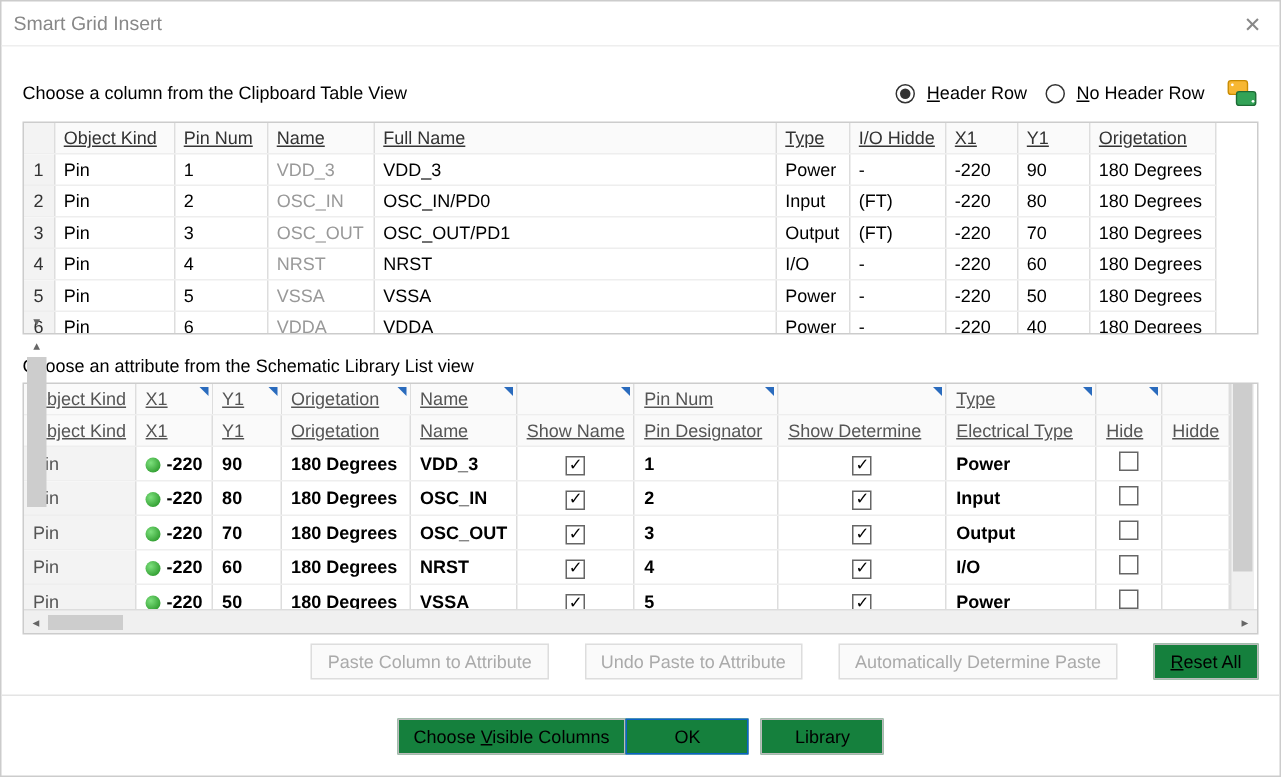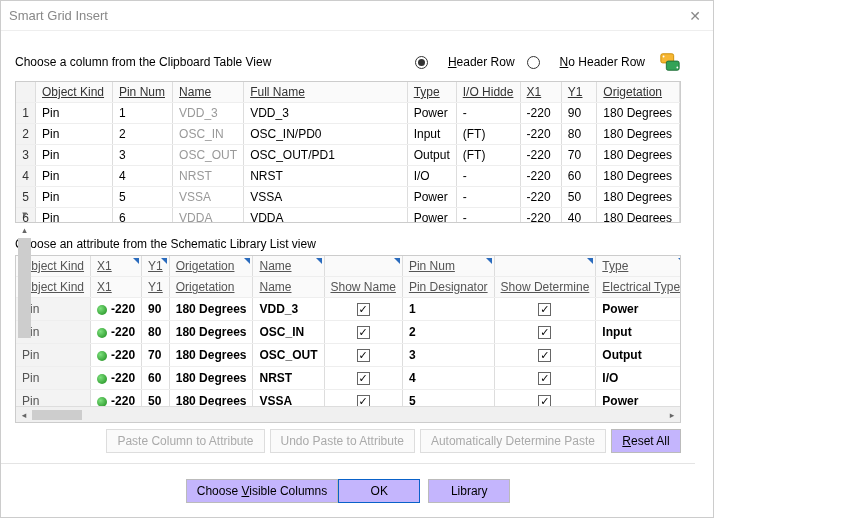--- a/index.html
+++ b/index.html
@@ -1,25 +1,25 @@
 <!DOCTYPE html>
 <html><head>
 <meta charset="utf-8">
 <style>
 * { box-sizing: border-box; margin: 0; padding: 0; font-family: "Segoe UI", Tahoma, sans-serif; font-size: 12px; }
 html, body { width: 854px; height: 518px; background: #fff; }
-.window { width: 714px; height: 518px; border: 1px solid #ccc; display: flex; flex-direction: column; }
+.window { width: 854px; height: 518px; border: 1px solid #ccc; display: flex; flex-direction: column; }
 .titlebar { height: 30px; display: flex; align-items: center; padding: 0 8px; color: #888; border-bottom: 1px solid #eee; }
 .titlebar .title { flex: 1; font-size: 13px; }
 .titlebar .close { width: 20px; text-align: center; color: #888; cursor: pointer; font-size: 14px; }
-.body { flex: 1; padding: 8px 32px 14px 14px; display: flex; flex-direction: column; overflow: hidden; }
+.body { flex: 1; padding: 8px 14px 14px 14px; display: flex; flex-direction: column; overflow: hidden; }
 .toprow { display: flex; align-items: center; margin: 12px 0 8px 0; }
 .toprow .prompt { flex: 1; }
 .radio-group { display: flex; gap: 12px; align-items: center; margin-right: 8px; }
-.radio { display: flex; align-items: center; gap: 20px; cursor: pointer; }
+.radio { display: flex; align-items: center; gap: 8px; cursor: pointer; }
 .radio-circle { width: 13px; height: 13px; border-radius: 50%; border: 1px solid #333; display: inline-flex; align-items: center; justify-content: center; }
 .radio-circle.checked::after { content:""; width: 7px; height: 7px; border-radius: 50%; background: #333; }
 .radio span u { text-decoration: underline; }
 .topright-icon { width: 22px; height: 22px; margin-left: 6px; }
 .topright-icon svg { width: 22px; height: 22px; }
 
 .grid-wrap { border: 1px solid #ccc; display: flex; flex-direction: column; }
 .grid1 { height: 142px; display: flex; }
 .grid2 { height: 168px; display: flex; flex-direction: column; margin-bottom: 6px;}
 .grid-scroll { overflow: hidden; flex: 1; display:flex; }
@@ -53,23 +53,23 @@
 .g2-cols .c-shn{width:78px;} .g2-cols .c-pd{width:96px;} .g2-cols .c-shd{width:112px;} .g2-cols .c-et{width:100px;} .g2-cols .c-hide{width:44px;} .g2-cols .c-hidd{width:38px;}
 .dot { display:inline-block; width:10px; height:10px; background:radial-gradient(circle at 35% 35%, #7de07d, #1a8a1a); border-radius:50%; margin-right:4px; vertical-align:middle;}
 .chk { display:inline-block; width:13px; height:13px; border:1px solid #666; background:#fff; text-align:center; line-height:11px; font-size:11px;}
 .chk.checked::after { content:"✓"; color:#000; }
 
 .hscroll { height:16px; background:#f0f0f0; border-top:1px solid #ddd; display:flex; align-items:center;}
 .hscroll .ha{width:16px; text-align:center; color:#666; font-size:9px;}
 .hscroll .ht{flex:0 0 50px; height:10px; background:#cdcdcd; margin-left:0;}
 .hscroll .sp{flex:1;}
 
-.btn-row { display:flex; gap:5px; justify-content:flex-end; margin: 0 0 6px 0;}
+.btn-row { display:flex; gap:24px; justify-content:flex-end; margin: 0 0 6px 0;}
 .btn-row.spread { justify-content: flex-end; }
-button.btn { padding: 4px 10px; border:1px solid #bbb; background:#c4b5fd; cursor:pointer; min-width:70px;}
+button.btn { padding: 4px 10px; border:1px solid #bbb; background:#15803d; cursor:pointer; min-width:70px;}
 button.btn:disabled { color:#aaa; border-color:#ddd; background:#fafafa; cursor:default;}
 button.btn.primary { border:1.5px solid #0a62c9; }
 .footer { display:flex; justify-content:center; align-items:center; margin-top:auto; padding-top: 14px;}
 hr.sep { border:none; border-top:1px solid #e4e4e4; margin:4px -14px 0 -14px;}
 </style>
 </head>
 <body>
 
 <div class="window">
   <div class="titlebar">
@@ -247,21 +247,21 @@
             <tr class="hdrB">
               <th>Object Kind</th>
               <th>X1</th>
               <th>Y1</th>
               <th>Origetation</th>
               <th>Name</th>
               <th>Show Name</th>
               <th>Pin Designator</th>
               <th>Show Determine</th>
               <th>Electrical Type</th>
-              <th>List</th>
+              <th>Hide</th>
               <th>Hidde</th>
             </tr>
           </thead>
           <tbody id="g2body">
               <tr>
                 <td class="rowlbl">Pin</td>
                 <td class="val"><span class="dot"></span>-220</td>
                 <td class="val">90</td>
                 <td class="val">180 Degrees</td>
                 <td class="val">VDD_3</td>

